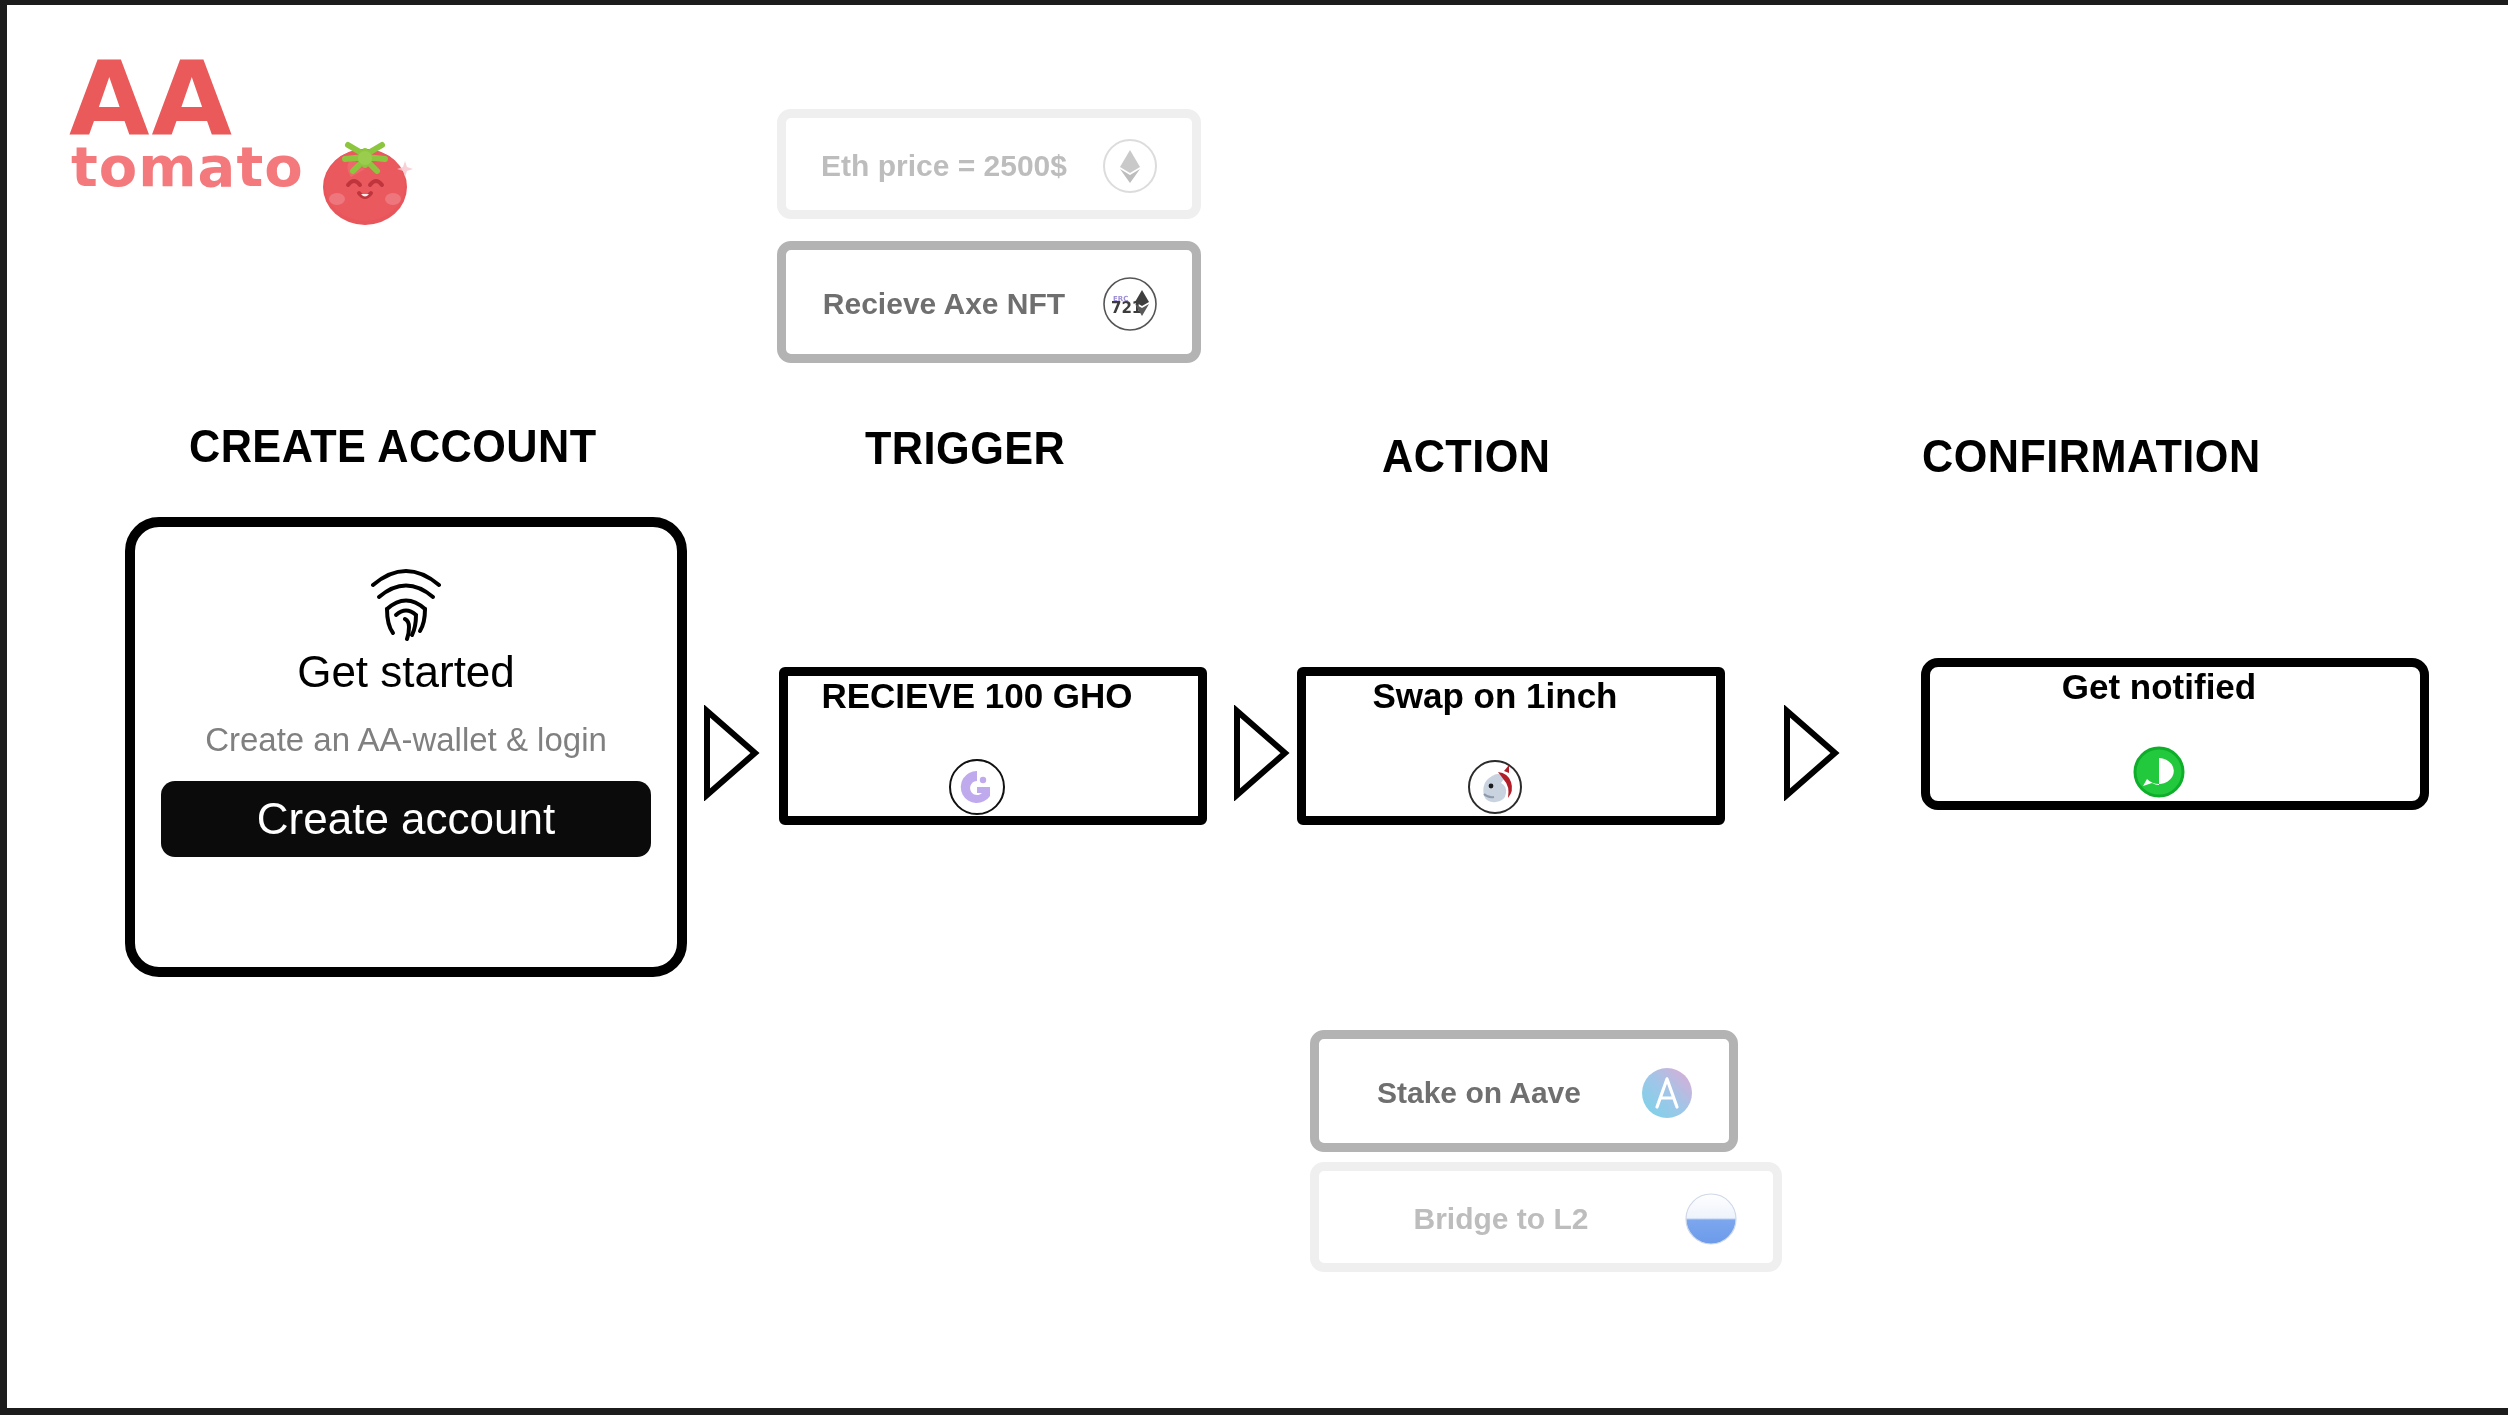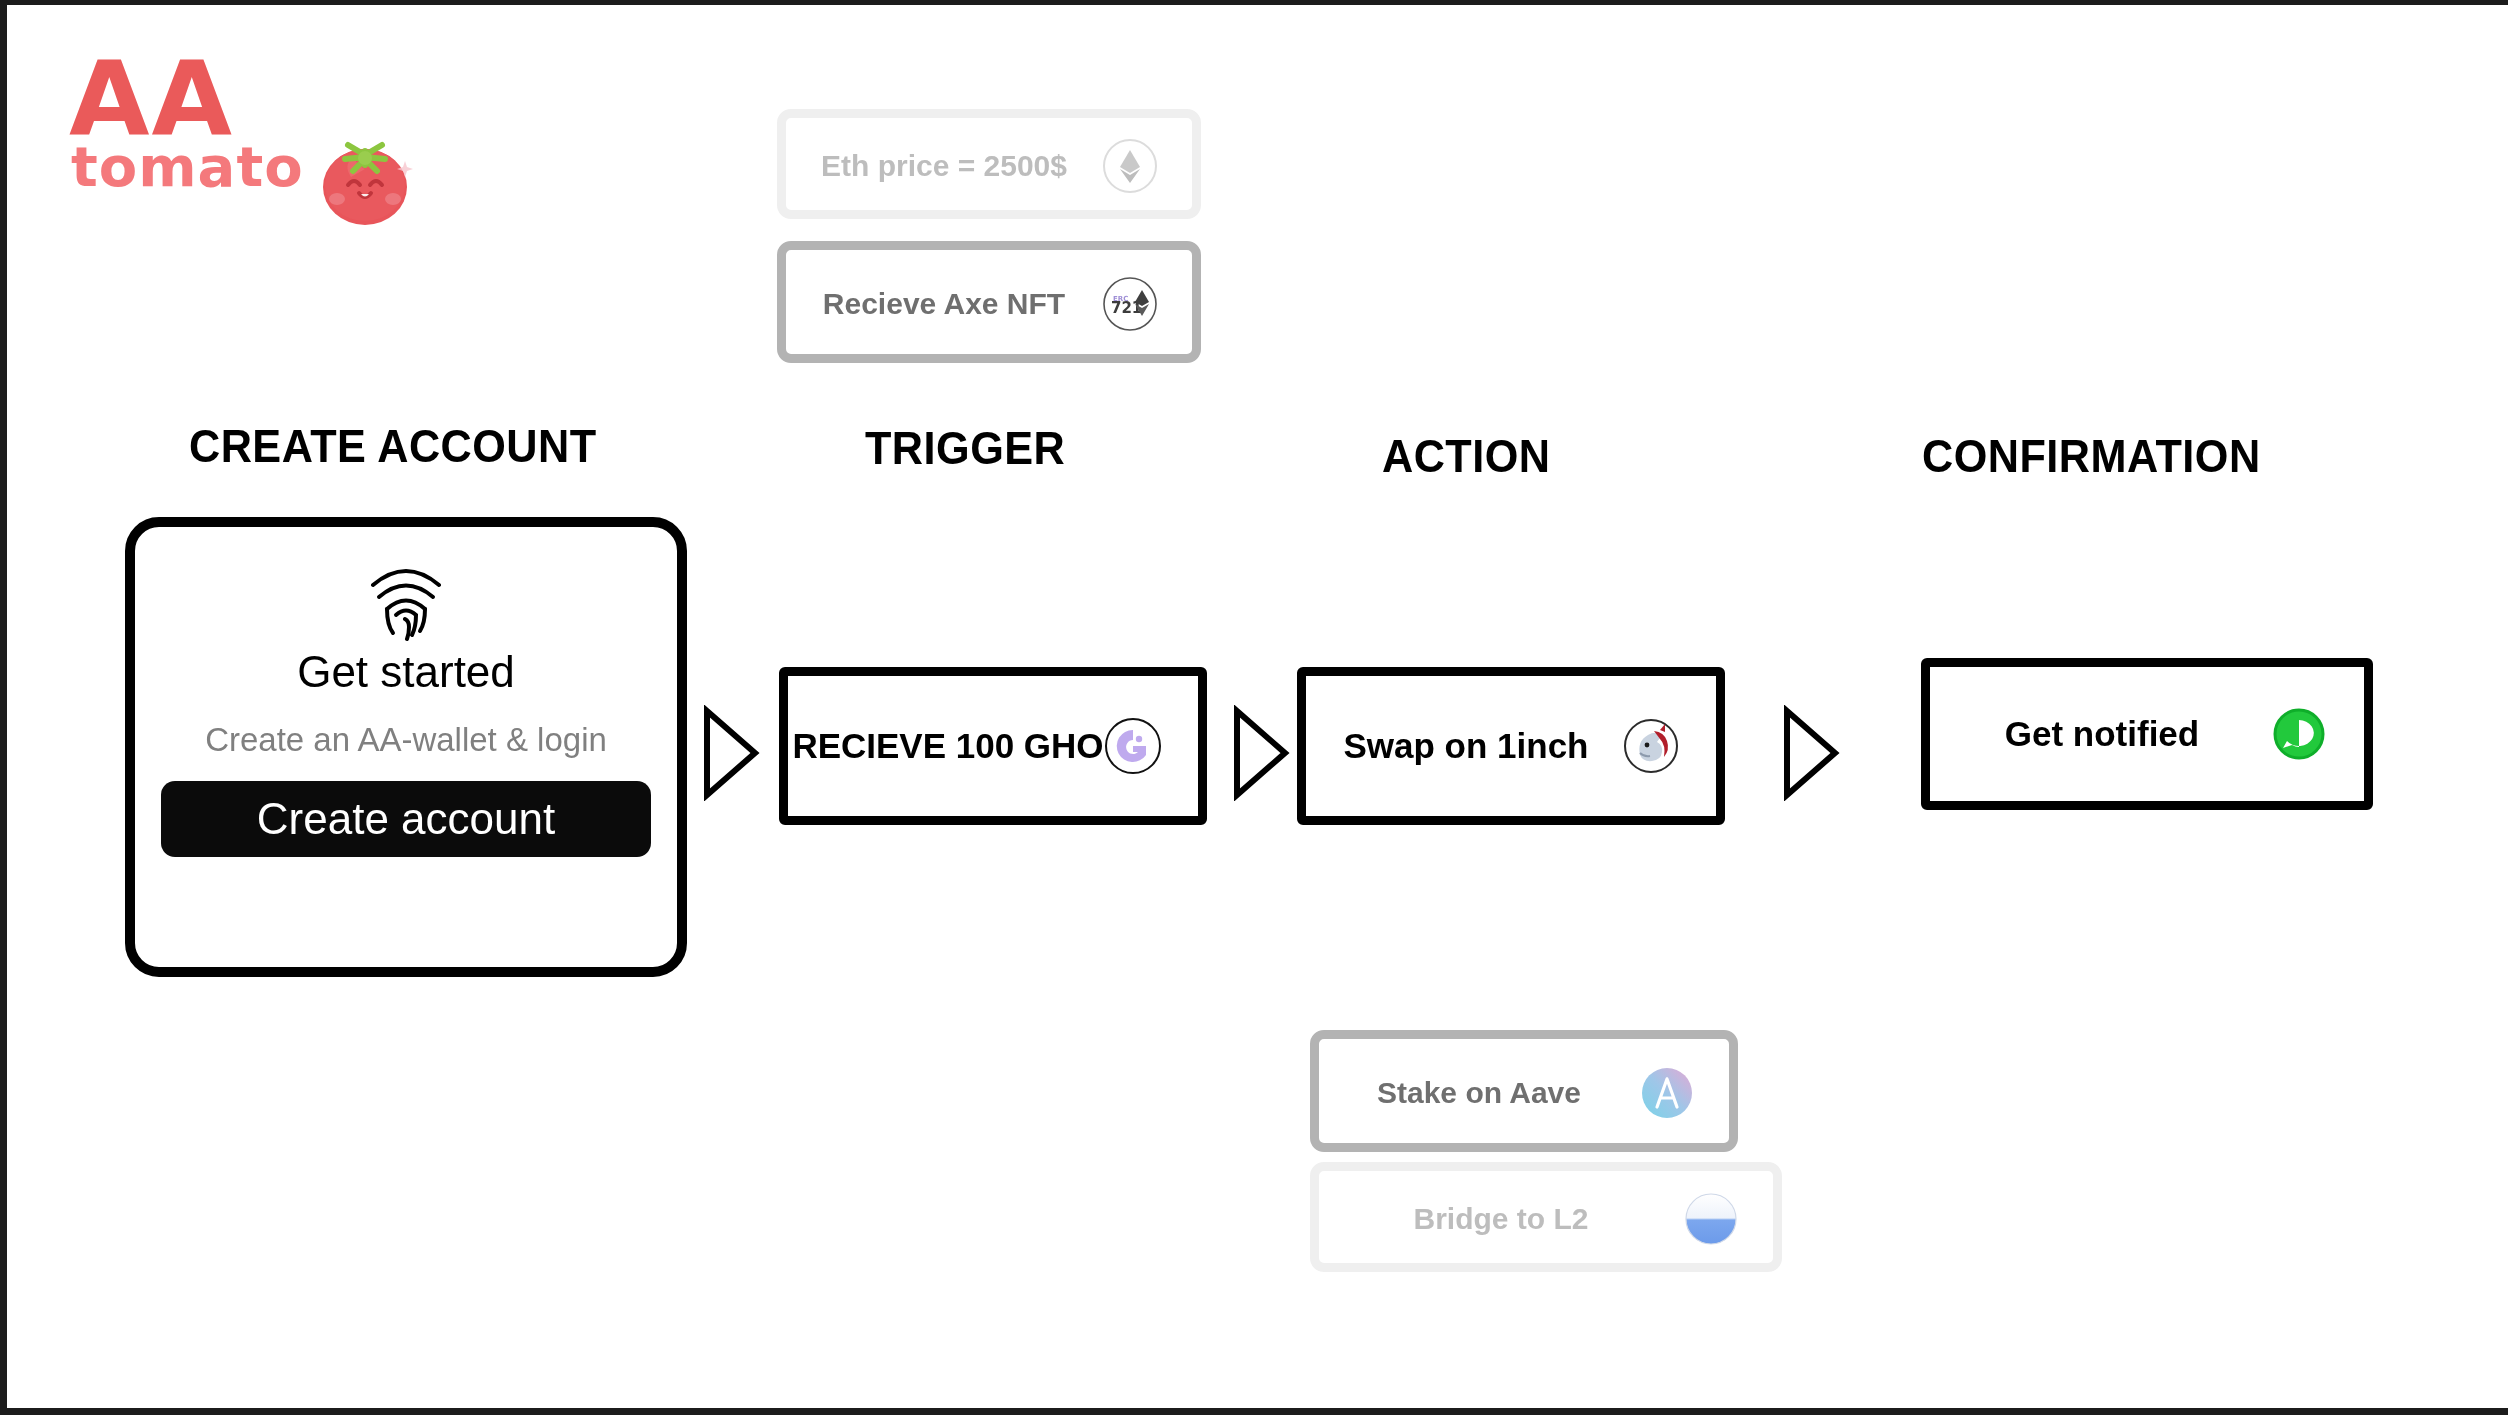--- a/index.html
+++ b/index.html
@@ -61,21 +61,21 @@
 
   .opt.ghost-light{border:9px solid #efefef;opacity:1;}
   .opt.ghost-light .lbl{color:#bdbdbd;}
   .opt.ghost-mid{border:9px solid #b3b3b3;}
   .opt.ghost-mid .lbl{color:#6f6f6f;}
 
   
   .flowcard{
     position:absolute;box-sizing:border-box;
     background:#fff;border:9px solid #000;border-radius:6px;
-    display:flex;align-items:center;padding:0 36px 0 4px;
+    display:flex;align-items:center;padding:0 36px 0 4px;flex-direction:column;
   }
   .flowcard .lbl{
     flex:1;text-align:center;font-weight:bold;color:#000;
     font-size:35px;white-space:nowrap;
     font-family:"Liberation Sans",sans-serif;
   }
   .flowcard .ico{width:58px;height:58px;flex:0 0 58px;position:relative;}
 
   
   .bigcard{
@@ -203,21 +203,21 @@
         <circle cx="25" cy="28" r="2.4" fill="#1b1b1b"></circle>
         <path d="M18 36 q4 4 10 3" stroke="#8d9aac" stroke-width="2" fill="none"></path>
         </svg>
     </div>
   </div>
 
   <svg class="arrow" style="left:1772px;top:700px;" viewBox="0 0 62 96">
     <path d="M8 6 L56 48 L8 90 Z" fill="none" stroke="#000" stroke-width="6" stroke-linejoin="miter"></path>
   </svg>
 
-  <div class="flowcard" style="left:1914px;top:653px;width:452px;height:152px;">
+  <div class="flowcard" style="left:1914px;top:653px;width:508px;height:152px;border-radius:17px;">
     <div class="lbl">Get notified</div>
     <div class="ico">
       <svg viewBox="0 0 58 58">
           <circle cx="29" cy="29" r="24" fill="#22c93c"></circle>
         <circle cx="29" cy="29" r="24" fill="none" stroke="#0fae2a" stroke-width="3"></circle>
         <path d="M29 15 a15 13 0 1 1 -12 21 l-4 7 l9 -3 a15 13 0 0 0 7 2 z" fill="#ffffff"></path>
         </svg>
     </div>
   </div>
 

